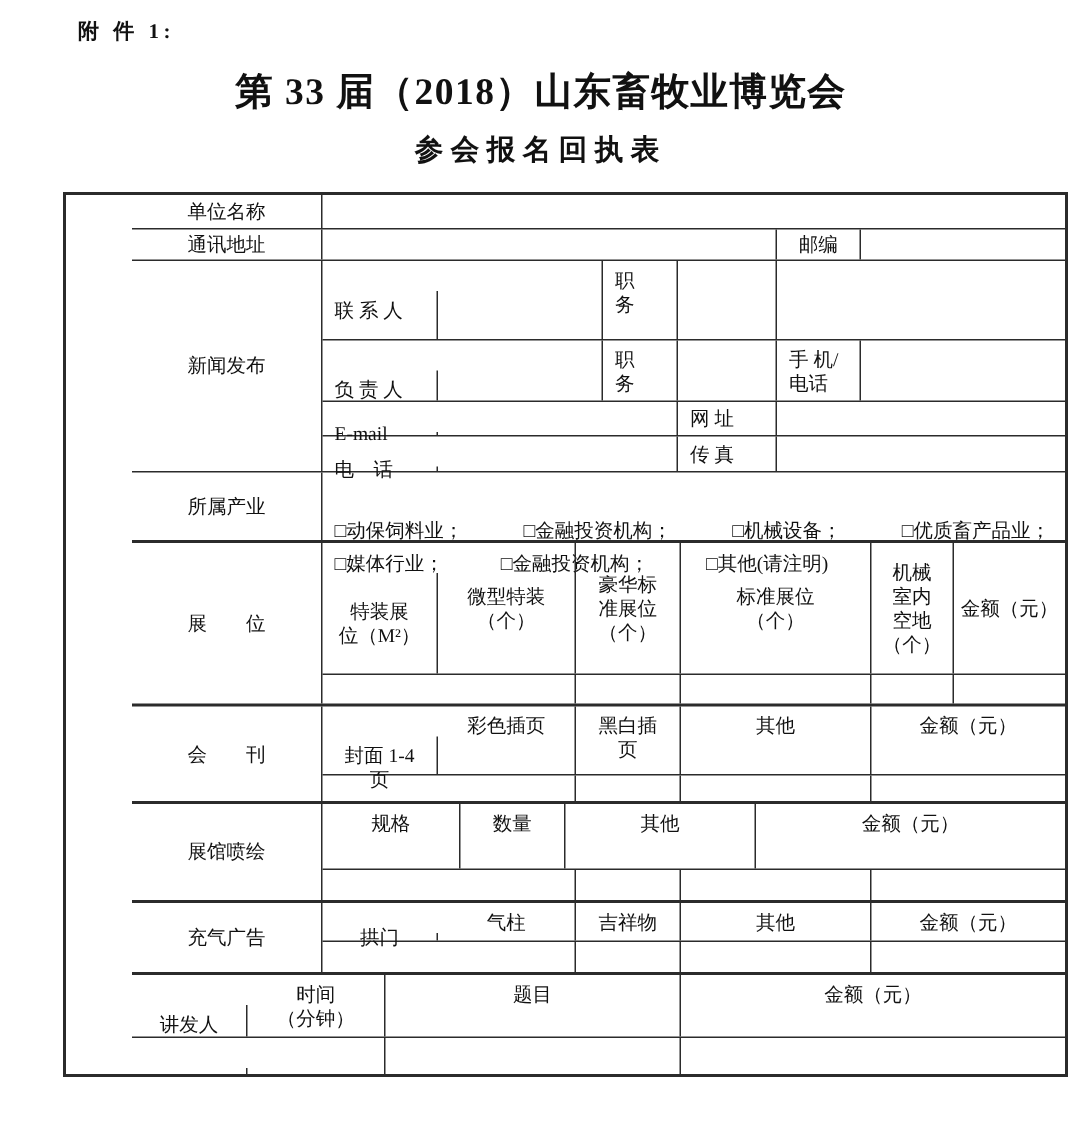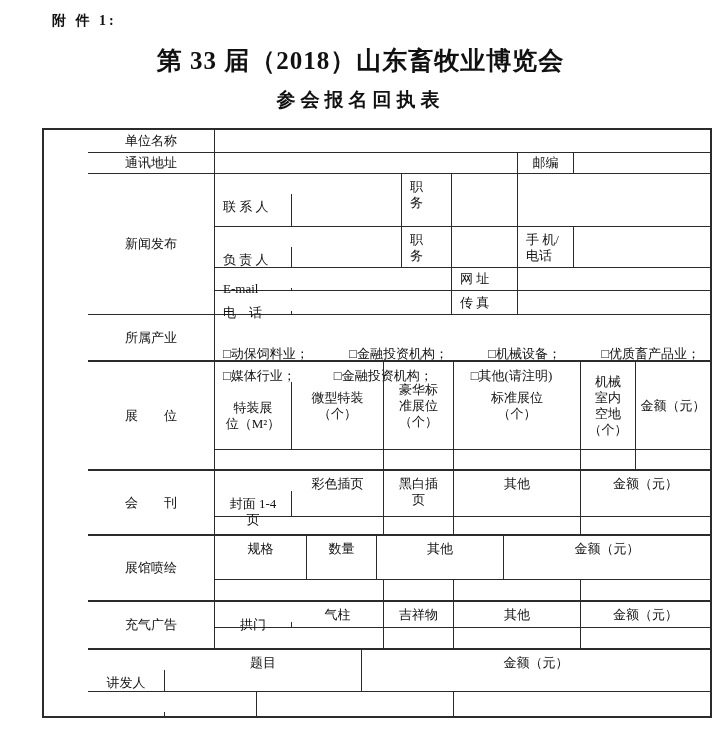--- a/index.html
+++ b/index.html
@@ -219,20 +219,22 @@
         <div class="cell w127c"></div>
         <div class="cell last"></div>
       </div>
     </div>
   </div>
 
   <div class="sec">
     <div class="sub">
       <div class="trow r-lect-h">
         <div class="cell w77 top">讲发人</div>
+        <div class="cell w92 top">时间
+（分钟）</div>
         <div class="cell w197 top">题目</div>
         <div class="cell last top">金额（元）</div>
       </div>
       <div class="trow r-lect-e">
         <div class="cell w77"></div>
         <div class="cell w92"></div>
         <div class="cell w197"></div>
         <div class="cell last"></div>
       </div>
     </div>

